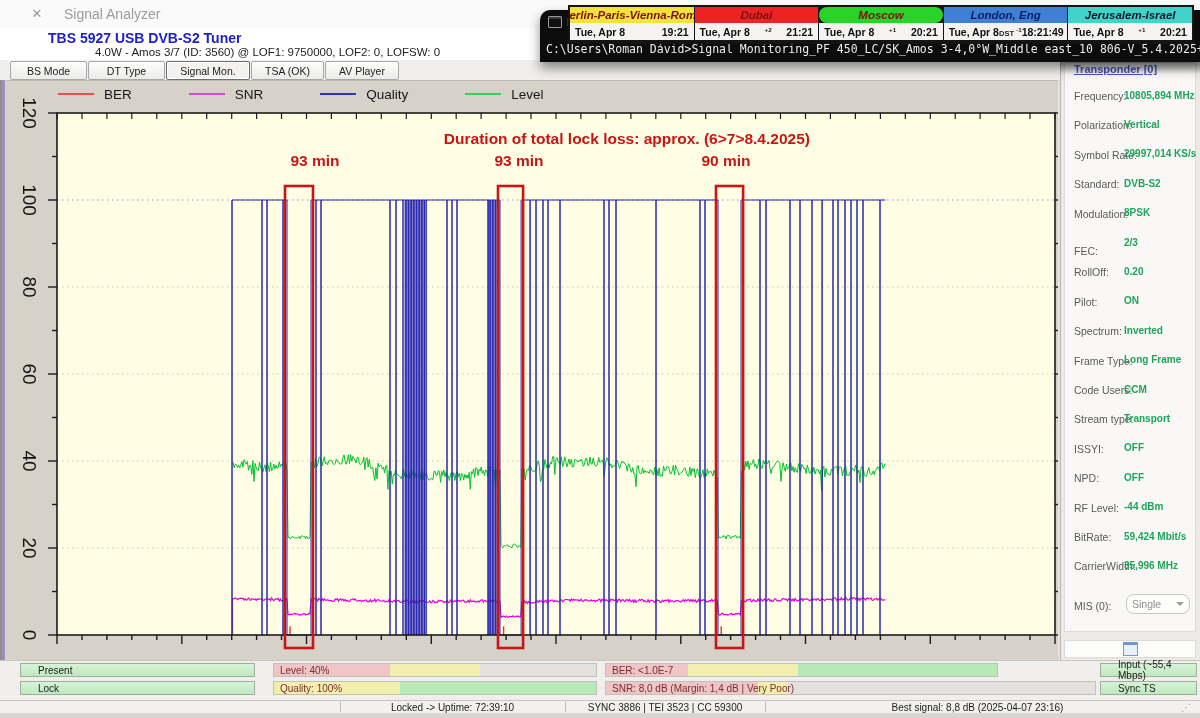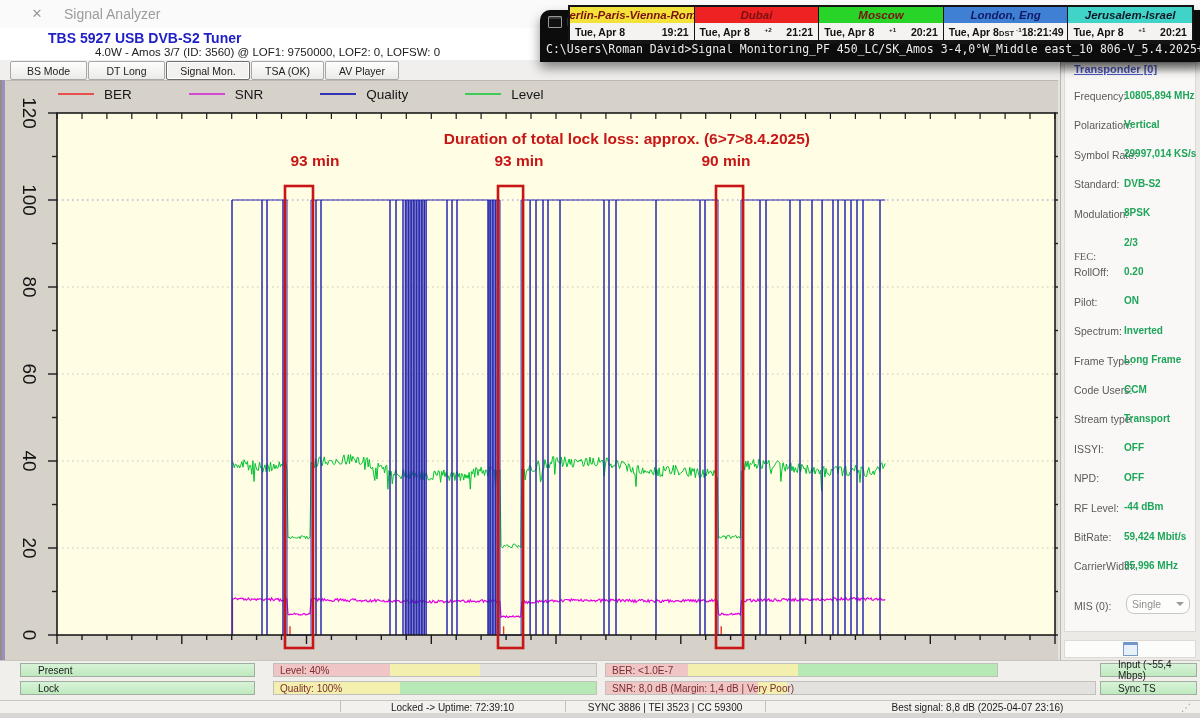--- a/index.html
+++ b/index.html
@@ -241,21 +241,21 @@
       <div class="param-label" style="top: 90px;">Frequency:</div>
       <div class="param-value" style="top: 89.5px;">10805,894 MHz</div>
       <div class="param-label" style="top: 119.4px;">Polarization:</div>
       <div class="param-value" style="top: 118.9px;">Vertical</div>
       <div class="param-label" style="top: 148.8px;">Symbol Rate:</div>
       <div class="param-value" style="top: 148.3px;">29997,014 KS/s</div>
       <div class="param-label" style="top: 178.2px;">Standard:</div>
       <div class="param-value" style="top: 177.7px;">DVB-S2</div>
       <div class="param-label" style="top: 207.6px;">Modulation:</div>
       <div class="param-value" style="top: 207.1px;">8PSK</div>
-      <div class="param-label" style="top: 251px; font-family: Liberation Serif, serif;">FEC:</div>
+      <div class="param-label" style="top: 245px;">FEC:</div>
       <div class="param-value" style="top: 236.5px;">2/3</div>
       <div class="param-label" style="top: 266.4px;">RollOff:</div>
       <div class="param-value" style="top: 265.9px;">0.20</div>
       <div class="param-label" style="top: 295.8px;">Pilot:</div>
       <div class="param-value" style="top: 295.3px;">ON</div>
       <div class="param-label" style="top: 325.2px;">Spectrum:</div>
       <div class="param-value" style="top: 324.7px;">Inverted</div>
       <div class="param-label" style="top: 354.6px;">Frame Type:</div>
       <div class="param-value" style="top: 354.1px;">Long Frame</div>
       <div class="param-label" style="top: 384px;">Code Users:</div>
@@ -302,21 +302,21 @@
       </div>
       <div class="clock-col">
         <div class="clock-city" style="background: rgb(238, 34, 34); color: rgb(122, 16, 16);">Dubai</div>
         <div class="clock-time-row">
           <span class="clock-date">Tue, Apr 8</span>
           <span class="clock-off"><sup>+2</sup></span>
           <span class="clock-time">21:21</span>
         </div>
       </div>
       <div class="clock-col">
-        <div class="clock-city" style="background: rgb(40, 212, 40); color: rgb(122, 16, 16);">Moscow</div>
+        <div class="clock-city" style="background: rgb(40, 212, 40); color: rgb(122, 16, 16); border-radius: 8px;">Moscow</div>
         <div class="clock-time-row">
           <span class="clock-date">Tue, Apr 8</span>
           <span class="clock-off"><sup>+1</sup></span>
           <span class="clock-time">20:21</span>
         </div>
       </div>
       <div class="clock-col">
         <div class="clock-city" style="background: rgb(64, 128, 212); color: rgb(16, 26, 102);">London, Eng</div>
         <div class="clock-time-row">
           <span class="clock-date">Tue, Apr 8</span>
@@ -340,21 +340,21 @@
   <div class="status-cell abs" style="left:340px;width:225px;">Locked -&gt; Uptime: 72:39:10</div>
   <div class="status-cell abs" style="left:565px;width:200px;">SYNC 3886 | TEI 3523 | CC 59300</div>
   <div class="status-cell abs" style="left:765px;width:425px;">Best signal: 8,8 dB (2025-04-07 23:16)</div>
   <div class="status-div abs" style="left:340px;"></div>
   <div class="status-div abs" style="left:565px;"></div>
   <div class="status-div abs" style="left:765px;"></div>
   <div id="grip" class="abs">⋰</div>
   <div id="bottom-edge" class="abs"></div>
 
 <div class="tab" style="left: 10px; width: 75px;">BS Mode</div>
-    <div class="tab" style="left: 88px; width: 75px;">DT Long</div>
+    <div class="tab" style="left: 88px; width: 75px;">DT Type</div>
     <div class="tab active" style="left: 166px; width: 82px;">Signal Mon.</div>
     <div class="tab" style="left: 251px; width: 71px;">TSA (OK)</div>
     <div class="tab" style="left: 325px; width: 72px;">AV Player</div>
     <div class="badge" style="left: 20px; top: 663px; width: 235px;">Present</div>
     <div class="hbar" style="left: 273px; top: 663px; width: 324px; background: linear-gradient(90deg, rgb(239, 197, 197) 0%, rgb(239, 197, 197) 36%, rgb(243, 239, 174) 36%, rgb(243, 239, 174) 64%, rgb(227, 225, 221) 64%, rgb(227, 225, 221) 100%);">Level: 40%</div>
     <div class="hbar" style="left: 605px; top: 663px; width: 393px; background: linear-gradient(90deg, rgb(239, 197, 197) 0%, rgb(239, 197, 197) 21%, rgb(243, 239, 174) 21%, rgb(243, 239, 174) 49%, rgb(182, 233, 182) 49%, rgb(182, 233, 182) 100%);">BER: &lt;1.0E-7</div>
     <div class="badge" style="left: 1100px; top: 663px; width: 97px;">Input (~55,4 Mbps)</div>
     <div class="badge" style="left: 20px; top: 681px; width: 235px;">Lock</div>
     <div class="hbar" style="left: 273px; top: 681px; width: 324px; background: linear-gradient(90deg, rgb(243, 239, 174) 0%, rgb(243, 239, 174) 39%, rgb(182, 233, 182) 39%, rgb(182, 233, 182) 100%);">Quality: 100%</div>
     <div class="hbar" style="left: 605px; top: 681px; width: 491px; background: linear-gradient(90deg, rgb(239, 197, 197) 0%, rgb(239, 197, 197) 31%, rgb(243, 239, 174) 31%, rgb(243, 239, 174) 37%, rgb(227, 225, 221) 37%, rgb(227, 225, 221) 100%);">SNR: 8,0 dB (Margin: 1,4 dB | Very Poor)</div>

